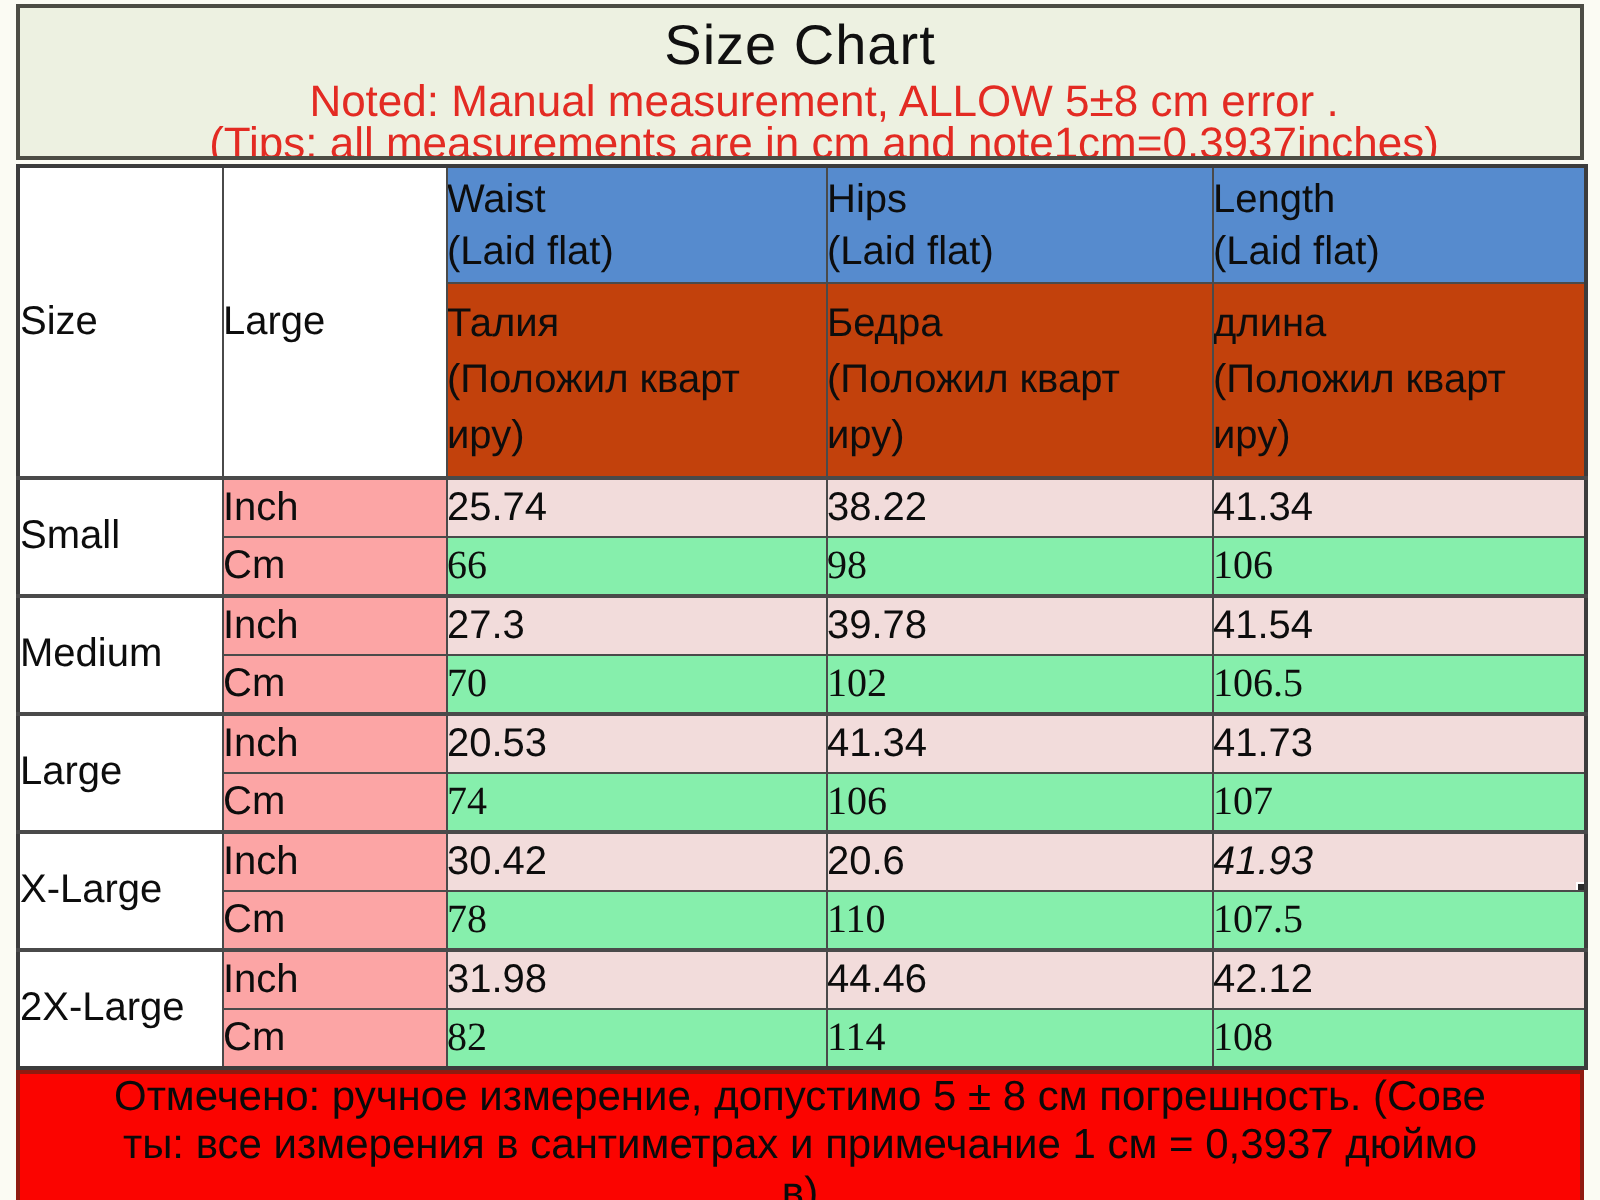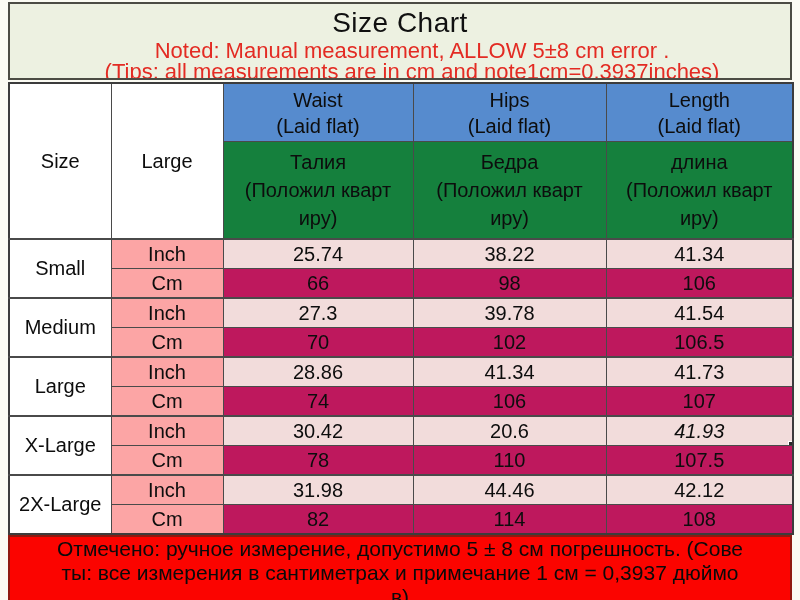--- a/index.html
+++ b/index.html
@@ -37,49 +37,49 @@
   
   table.size-chart{
     margin:2px 0 0 8px;
     width:784px;
     border-collapse:collapse;
     table-layout:fixed;
     border:2px solid #3c3c3c;
   }
   table.size-chart th, table.size-chart td{
     border:1px solid #4a4a4a;
-    text-align:center;
+    text-align:left;
     vertical-align:middle;
     padding:0;
     font-size:20px;
     font-weight:400;
     color:#0d0d0d;
     overflow:hidden;
   }
   .pre{white-space:pre-line;}
   th.corner{background:#ffffff;font-size:21px;}
   th.blue{
     background:#568bce;
     color:#1c3150;
     height:57px;
     font-size:21px;
     line-height:26px;
   }
   th.green{
-    background:#15803d;
+    background:#c2410c;
     color:#000;
     height:96px;
     font-size:20px;
     line-height:28px;
     border-bottom-width:2px;
   }
   td.size{background:#ffffff;font-size:21px;}
   td.metric{background:#fca5a5;height:28px;}
   td.pink{background:#f2dcdb;}
-  td.lblue{background:#be185d;}
+  td.lblue{background:#86efac;font-family:Liberation Serif, serif;}
   tr.group-start td{border-top-width:2px;}
   td.selected{
     border:2px solid #4e4e4e;
     position:relative;
     font-style:italic;
   }
   td.selected::after{
     content:"";
     position:absolute;
     right:-3px;bottom:-3px;
@@ -175,21 +175,21 @@
         </tr>
         <tr>
           <td class="metric">Cm</td>
           <td class="lblue">70</td>
           <td class="lblue">102</td>
           <td class="lblue">106.5</td>
         </tr>
         <tr class="group-start">
           <td class="size" rowspan="2">Large</td>
           <td class="metric">Inch</td>
-          <td class="pink">28.86</td>
+          <td class="pink">20.53</td>
           <td class="pink">41.34</td>
           <td class="pink">41.73</td>
         </tr>
         <tr>
           <td class="metric">Cm</td>
           <td class="lblue">74</td>
           <td class="lblue">106</td>
           <td class="lblue">107</td>
         </tr>
         <tr class="group-start">

